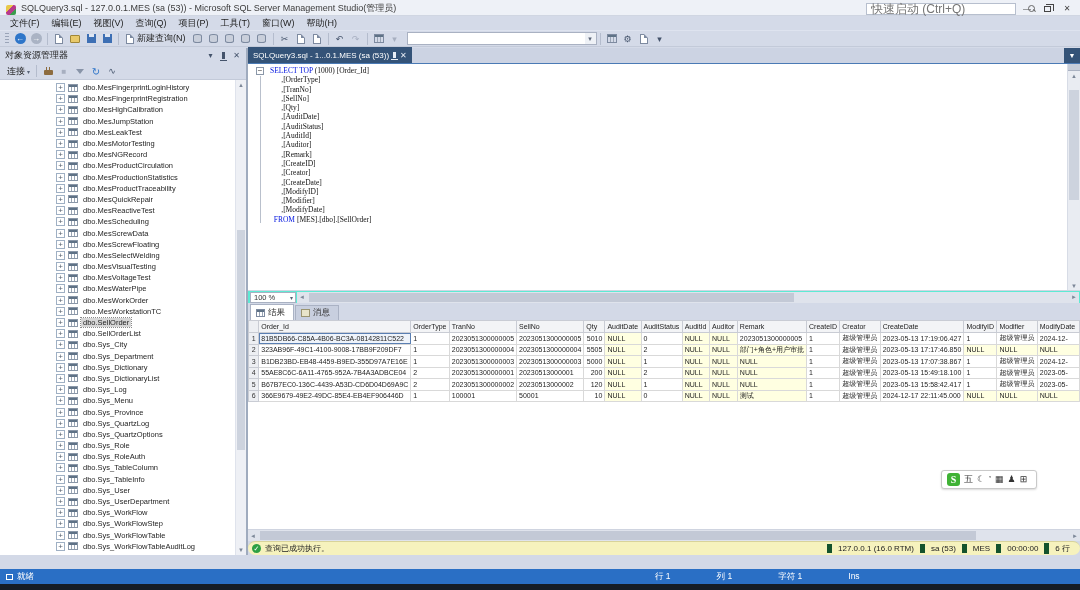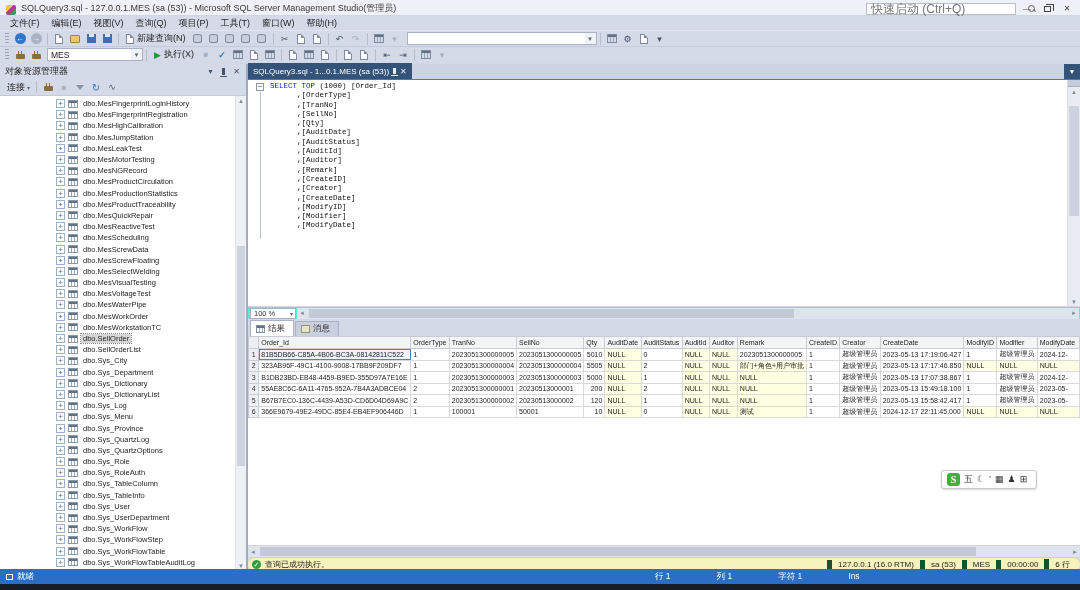--- a/index.html
+++ b/index.html
@@ -45,21 +45,21 @@
   .mini-grid{width:10px;height:9px;border:1px solid #7d8aa0;background:
       linear-gradient(#5f7286 0 2px, transparent 2px),
       repeating-linear-gradient(90deg, transparent 0 2px, #9aa5b5 2px 3px);}
   .combo{height:13px;background:#fff;border:1px solid #a9b1c2;display:flex;align-items:center;font-size:8.5px;padding-left:3px;color:#222;}
   .combo .dd{margin-left:auto;width:11px;height:100%;display:flex;align-items:center;justify-content:center;color:#5a6578;font-size:7px;background:#eef1f6;}
   .tbtn{display:flex;align-items:center;gap:3px;padding:1px 4px;color:#1e1e1e;}
   .play{color:#169c36;font-size:9px;}
   .stopsq{color:#a7afc0;font-size:8px;}
   .parse{color:#2f76c9;font-weight:bold;font-size:9px;}
   
-  .main{position:absolute;top:64px;left:0;width:1080px;height:507px;display:flex;}
+  .main{position:absolute;top:48px;left:0;width:1080px;height:507px;display:flex;}
   
   .oe{width:248px;height:100%;display:flex;flex-direction:column;border-right:2px solid #9fabbe;background:#fff;}
   .oe-header{height:15px;background:#d4dae8;display:flex;align-items:center;padding:0 3px 0 5px;color:#1e1e1e;}
   .oe-header .hspace{flex:1;}
   .oe-hbtn{width:13px;height:12px;display:flex;align-items:center;justify-content:center;color:#44536b;font-size:8px;}
   .pin-glyph{width:3px;height:7px;background:#44536b;position:relative;margin-top:-1px;}
   .pin-glyph::after{content:"";position:absolute;left:-2px;bottom:-2px;width:7px;height:1px;background:#44536b;}
   .oe-toolbar{height:17px;background:#d4dae8;border-bottom:1px solid #c3cad9;display:flex;align-items:center;padding-left:4px;}
   .oe-connect{display:flex;align-items:center;gap:2px;padding:1px 3px;color:#1e1e1e;}
   .plug{width:9px;height:5px;background:#8d6c3f;border-radius:1px;position:relative;margin-top:3px;}
@@ -85,21 +85,21 @@
   .tabstrip{height:16px;display:flex;align-items:flex-end;background:#ccd3e3;border-bottom:1px solid #4a7ab5;position:relative;}
   .doc-tab{height:16px;background:#345378;color:#fff;display:flex;align-items:center;gap:4px;padding:0 5px;font-size:8px;}
   .doc-tab .pin{width:3px;height:6px;background:#e8edf5;position:relative;}
   .doc-tab .pin::after{content:"";position:absolute;left:-2px;bottom:-2px;width:7px;height:1px;background:#e8edf5;}
   .doc-tab .x{font-size:8px;color:#e8edf5;}
   .tablist-btn{position:absolute;right:0;top:0;width:16px;height:15px;background:#345378;color:#fff;display:flex;align-items:center;justify-content:center;font-size:7px;}
   .code-wrap{height:226px;background:#fff;position:relative;overflow:hidden;}
   .fold-box{position:absolute;left:8px;top:3px;width:8px;height:8px;border:1px solid #8a97a8;background:#fff;color:#444;font-size:8px;line-height:6px;text-align:center;z-index:2;}
   .fold-line{position:absolute;left:12px;top:12px;width:1px;height:147px;background:#b9c0cc;}
   .code{position:absolute;left:22px;top:2px;right:14px;}
-  .code-line{height:9.3px;line-height:9.3px;font-family:Liberation Mono, monospace;font-size:7.5px;white-space:pre;color:#111;}
+  .code-line{height:9.3px;line-height:9.3px;font-family:Liberation Serif, serif;font-size:7.5px;white-space:pre;color:#111;}
   .kw{color:#0014e0;}
   .ed-vscroll{position:absolute;right:0;top:0;bottom:0;width:13px;background:#e9ecf2;border-left:1px solid #d7dce6;}
   .ed-vscroll .split{height:7px;background:#c6cdda;border-bottom:1px solid #aab2c2;}
   .ed-vscroll .arr{height:9px;display:flex;align-items:center;justify-content:center;font-size:6px;color:#7c8798;}
   .ed-vscroll .thumb{position:absolute;left:1px;right:1px;top:26px;height:110px;background:#cdd3de;}
   .ed-vscroll .arr.down{position:absolute;bottom:0;left:0;right:0;}
   .zoomstrip{height:13px;background:#5eead4;display:flex;align-items:center;border-top:1px solid #d0d6e2;}
   .zoombox{width:46px;height:11px;margin-left:2px;background:#fff;border:1px solid #a9b1c2;display:flex;align-items:center;font-size:7.5px;padding-left:3px;color:#333;}
   .zoombox .dd{margin-left:auto;font-size:6px;color:#5a6578;padding-right:2px;}
   .hscroll{flex:1;height:11px;margin:0 1px;background:#dfe3ec;display:flex;align-items:center;position:relative;}
@@ -587,20 +587,21 @@
             <div class="code-line">      ,[AuditStatus]</div>
             <div class="code-line">      ,[AuditId]</div>
             <div class="code-line">      ,[Auditor]</div>
             <div class="code-line">      ,[Remark]</div>
             <div class="code-line">      ,[CreateID]</div>
             <div class="code-line">      ,[Creator]</div>
             <div class="code-line">      ,[CreateDate]</div>
             <div class="code-line">      ,[ModifyID]</div>
             <div class="code-line">      ,[Modifier]</div>
             <div class="code-line">      ,[ModifyDate]</div>
+            <div class="code-line">  <span class="kw">FROM</span> [MES].[dbo].[SellOrder]</div>
           </div>
         <div class="ed-vscroll">
           <div class="split"></div>
           <div class="arr">▲</div>
           <div class="thumb"></div>
           <div class="arr down">▼</div>
         </div>
       </div>
 
       <div class="zoomstrip">

